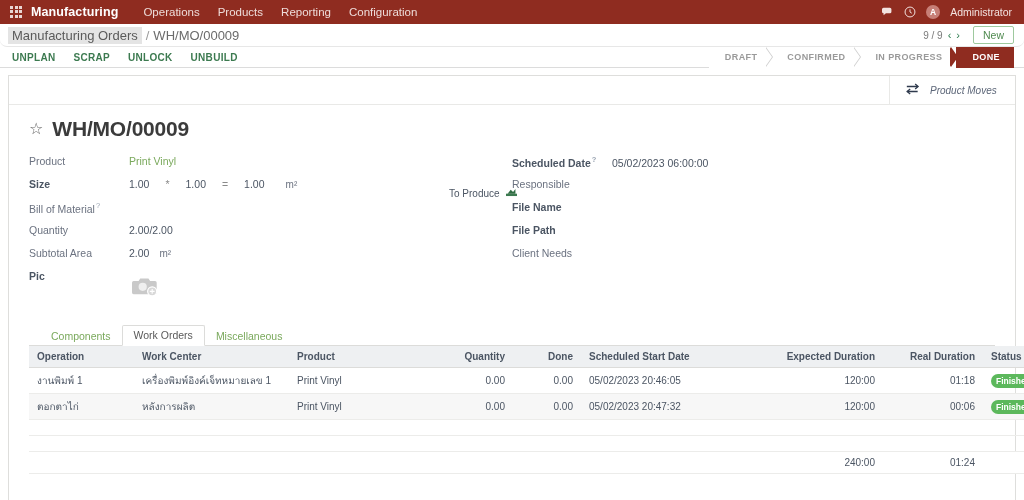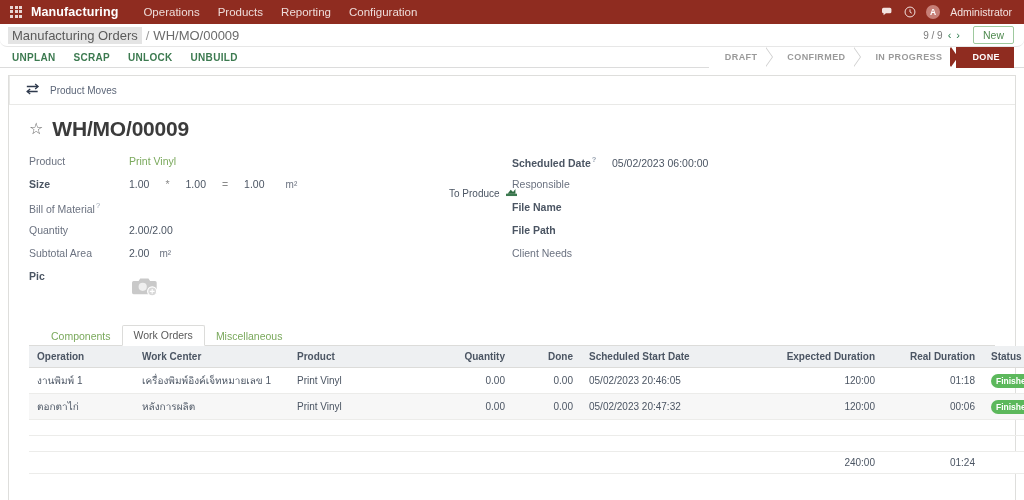--- a/index.html
+++ b/index.html
@@ -110,23 +110,24 @@
   .st.pre-active::before { border-left-color: #8f2c20; }
 
   
   .sheet-wrap { padding: 7px 8px 0 8px; }
   .sheet {
     border: 1px solid #dededc;
     background: #fff;
     min-height: 350px;
   }
   .sheet-buttonbox {
-    display: flex; justify-content: flex-start;
+    display: flex; justify-content: flex-end;
     border-bottom: 1px solid #e9e9e7;
     height: 29px;
+    font-style: italic;
   }
   .smart-btn {
     display: flex; align-items: center; gap: 9px;
     border-left: 1px solid #e9e9e7;
     padding: 0 14px 0 16px;
     min-width: 126px;
     cursor: pointer;
   }
   .smart-btn-label { color: #5c6678; font-size: 10px; }
 

